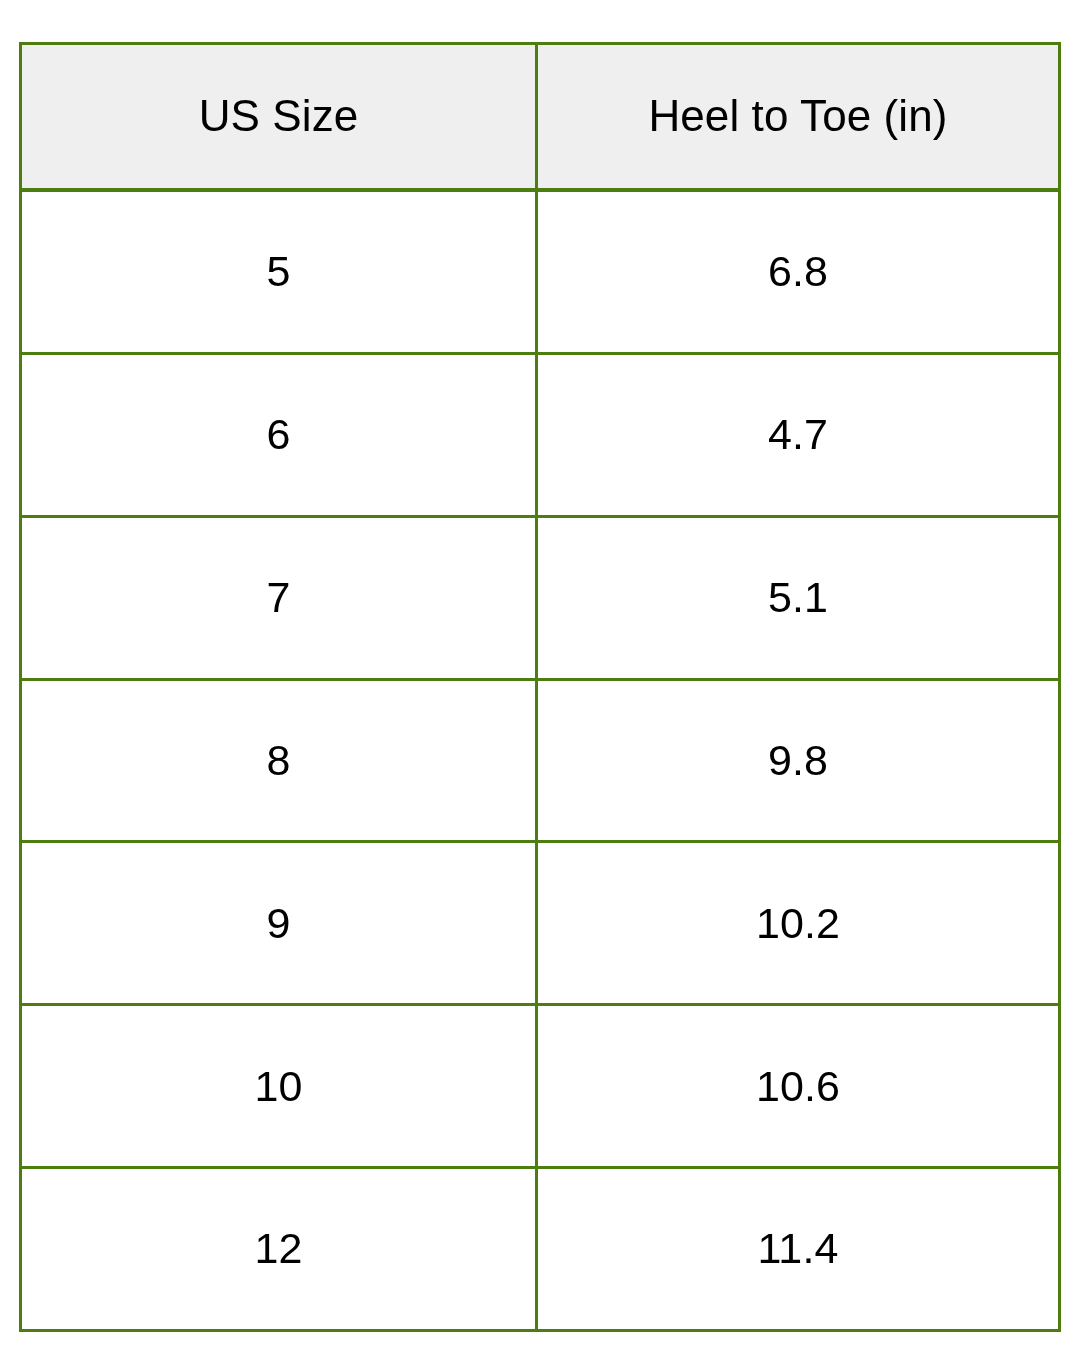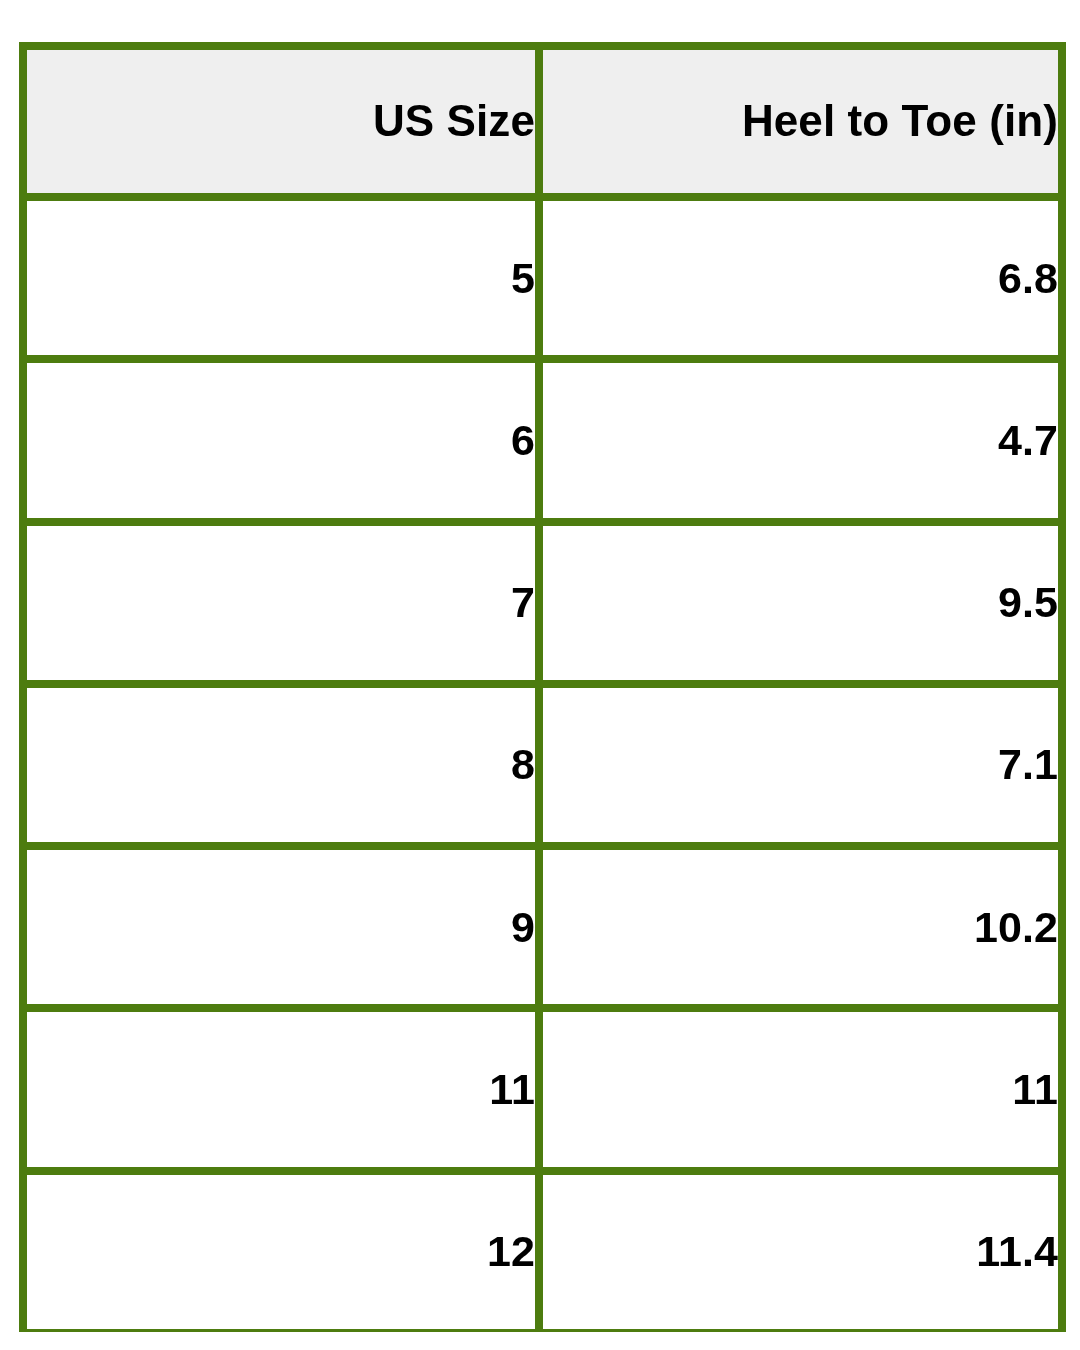--- a/index.html
+++ b/index.html
@@ -30,25 +30,25 @@
     height: 1290px;
     border: 3px solid #000000;
     background: #ffffff;
   }
 
   table.size-table col.col-us   { width: 516px; }
   table.size-table col.col-heel { width: 523px; }
 
   table.size-table th,
   table.size-table td {
-    border: 8px solid #4d7c0f;
-    text-align: right;
+    border: 3px solid #4d7c0f;
+    text-align: center;
     vertical-align: middle;
     padding: 0;
-    font-weight: 700;
+    font-weight: 400;
     letter-spacing: 0.1px;
   }
 
   table.size-table thead th {
     background: #efefef;
     height: 143px;
     font-size: 44px;
     line-height: 1.1;
     border-bottom-width: 4px;
   }
@@ -83,33 +83,33 @@
       <tr>
         <td>5</td>
         <td>6.8</td>
       </tr>
       <tr>
         <td>6</td>
         <td>4.7</td>
       </tr>
       <tr>
         <td>7</td>
-        <td>9.5</td>
+        <td>5.1</td>
       </tr>
       <tr>
         <td>8</td>
-        <td>7.1</td>
+        <td>9.8</td>
       </tr>
       <tr>
         <td>9</td>
         <td>10.2</td>
       </tr>
       <tr>
-        <td>11</td>
-        <td>11</td>
+        <td>10</td>
+        <td>10.6</td>
       </tr>
       <tr>
         <td>12</td>
         <td>11.4</td>
       </tr>
     </tbody>
   </table>
 </div>
 
 </body></html>

